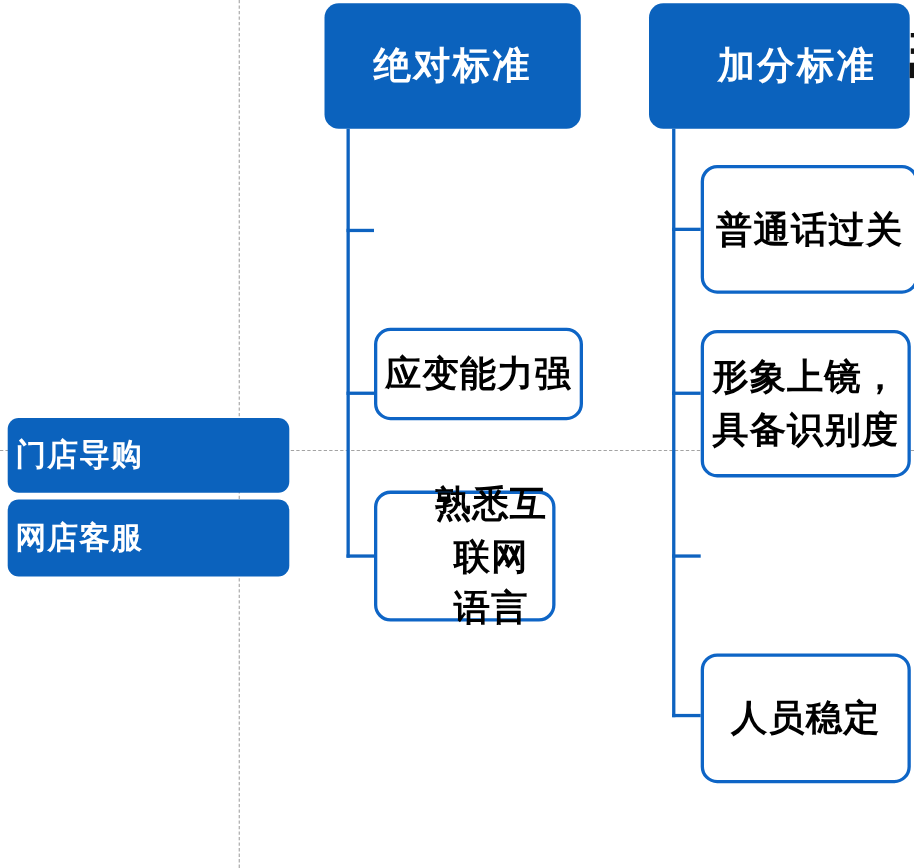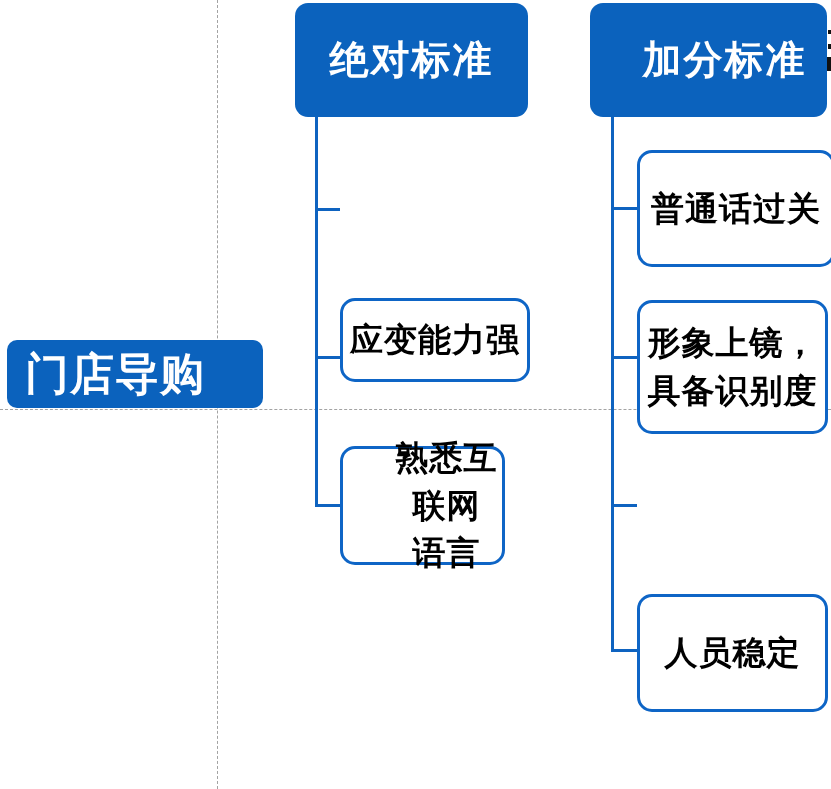--- a/index.html
+++ b/index.html
@@ -42,28 +42,29 @@
     background: #0b62bd;
     color: #ffffff;
     font-weight: bold;
     z-index: 3;
     display: flex;
     align-items: center;
     box-sizing: border-box;
   }
   .role-node {
     border-radius: 10px;
-    font-size: 44px;
-    padding-left: 18px;
+    font-size: 28px;
+    padding-left: 7px;
     justify-content: flex-start;
     letter-spacing: 1px;
+    margin-top: 40px;
   }
   .header-node {
     border-radius: 13px;
-    font-size: 39px;
+    font-size: 34px;
     justify-content: center;
     letter-spacing: 2px;
   }
   
   .node-outline {
     position: absolute;
     background: #ffffff;
     border: 3px solid #0e65c6;
     border-radius: 15px;
     color: #000000;
@@ -87,20 +88,21 @@
 </style>
 </head>
 <body>
 
 <div class="canvas">
 
   <div class="guide-v"></div>
   <div class="guide-h"></div>
 
   <div class="node-filled role-node" style="left:7px; top:340px; width:256px; height:68px;">门店导购</div>
+  <div class="node-filled role-node" style="left:7px; top:414px; width:256px; height:70px;">网店客服</div>
 
   <div class="node-filled header-node" style="left:295px; top:3px; width:233px; height:114px;">绝对标准</div>
 
   <div class="vline" style="left:315px; top:117px; width:3px; height:390px;"></div>
   <div class="stub" style="left:315px; top:208px; width:25px; height:3px;"></div>
   <div class="stub" style="left:315px; top:356px; width:25px; height:3px;"></div>
   <div class="stub" style="left:315px; top:504px; width:25px; height:3px;"></div>
 
   <div class="node-outline" style="left:340px; top:298px; width:190px; height:84px;">应变能力强</div>
   <div class="node-outline" style="left:340px; top:446px; width:165px; height:119px;padding-left:48px;">熟悉互联网

